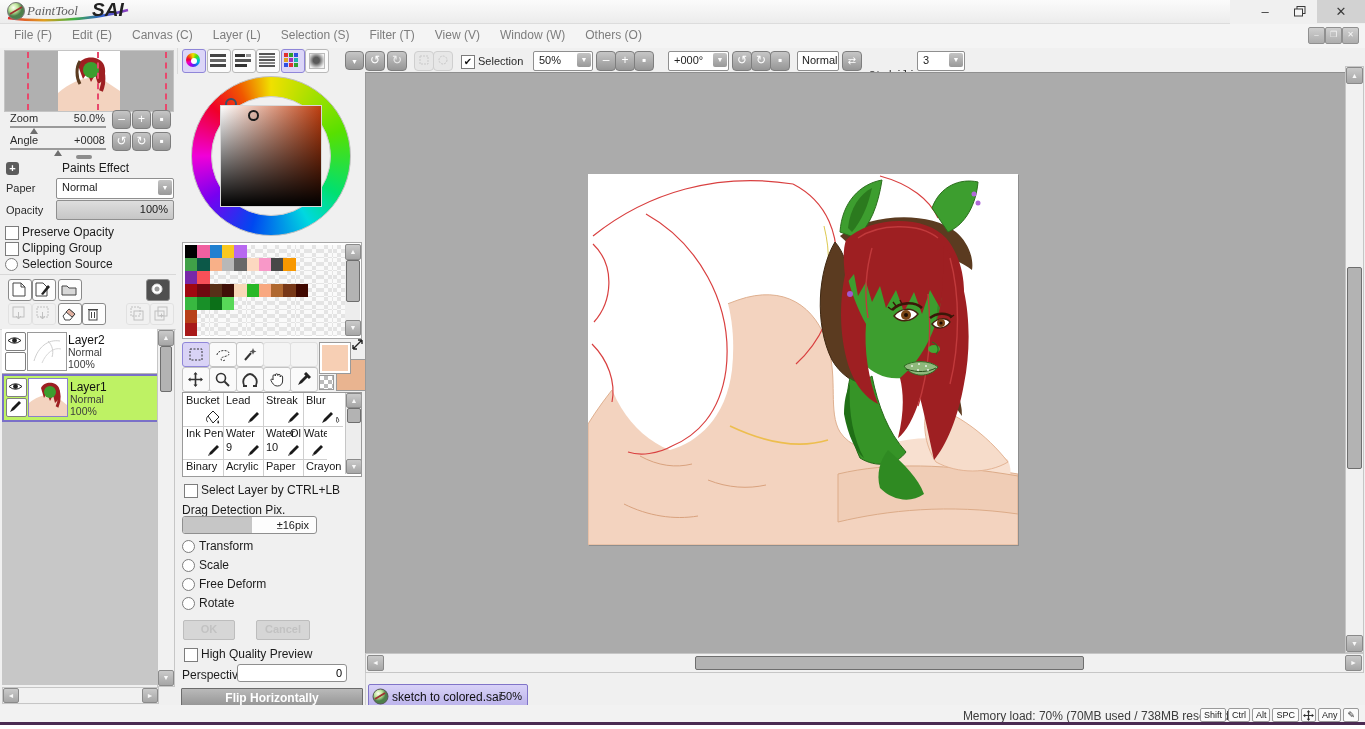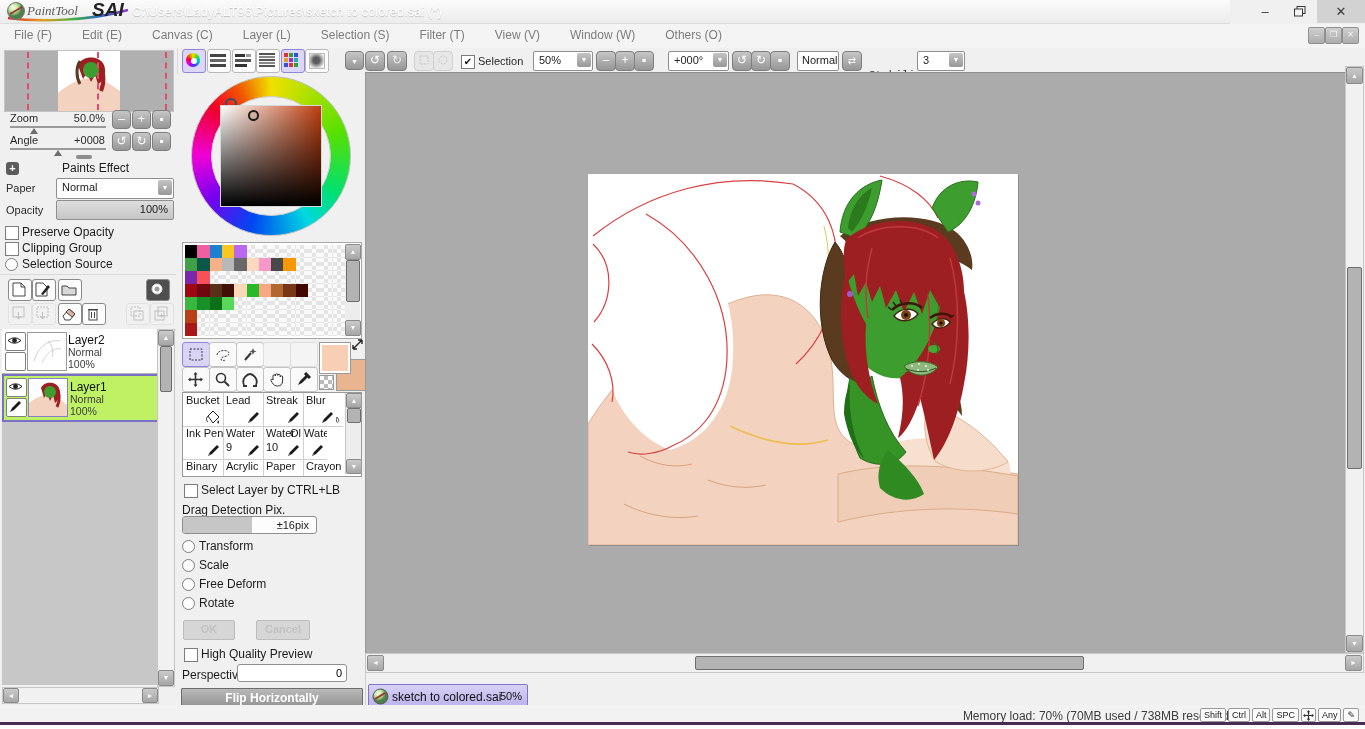--- a/index.html
+++ b/index.html
@@ -92,33 +92,32 @@
             <stop offset="78%" stop-color="#3060d0"></stop>
             <stop offset="100%" stop-color="#9040c0"></stop>
         </linearGradient>
       </defs>
       <path d="M4 17 C34 21 86 20 124 9" stroke="url(#rain)" stroke-width="2.4" fill="none"></path>
       <circle cx="12" cy="10" r="8.5" fill="url(#sph)" stroke="#777"></circle>
       <path d="M6 13 L18 6" stroke="#a03030" stroke-width="1.6"></path>
     </svg>
     <span class="abs" style="left:27px;top:3px;font-family:'Liberation Serif',serif;font-style:italic;font-size:13px;color:#5c5c5c;">PaintTool</span>
     <span class="abs" style="left:92px;top:-1px;font-style:italic;font-weight:bold;font-size:19px;color:#212121;">SAI</span>
-    <span class="title-path">C:\Users\LadyALT96\Pictures\sketch to colored.sai (*)</span>
     <div class="winbtn" style="left:1248px;width:34px;"><span>–</span></div>
     <div class="winbtn" style="left:1286px;width:28px;">
       <svg width="12" height="11" style="margin-top:6px">
         <rect x="3" y="0.5" width="8" height="7" fill="none" stroke="#3a3a3a"></rect>
           <rect x="0.5" y="3" width="8" height="7" fill="#f6f6f6" stroke="#3a3a3a"></rect>
       </svg>
     </div>
     <div class="winbtn" style="left:1317px;width:48px;background:#d2d2d2;"><span>✕</span></div>
   </div>
 
   <div id="menubar">
-    <div class="abs" style="left:10px;top:2px;display:flex;gap:22px;">
+    <div class="abs" style="left:10px;top:2px;display:flex;gap:12px;">
       <span class="menuitem">File (F)</span>
       <span class="menuitem">Edit (E)</span>
       <span class="menuitem">Canvas (C)</span>
       <span class="menuitem">Layer (L)</span>
       <span class="menuitem">Selection (S)</span>
       <span class="menuitem">Filter (T)</span>
       <span class="menuitem">View (V)</span>
       <span class="menuitem">Window (W)</span>
       <span class="menuitem">Others (O)</span>
     </div>

